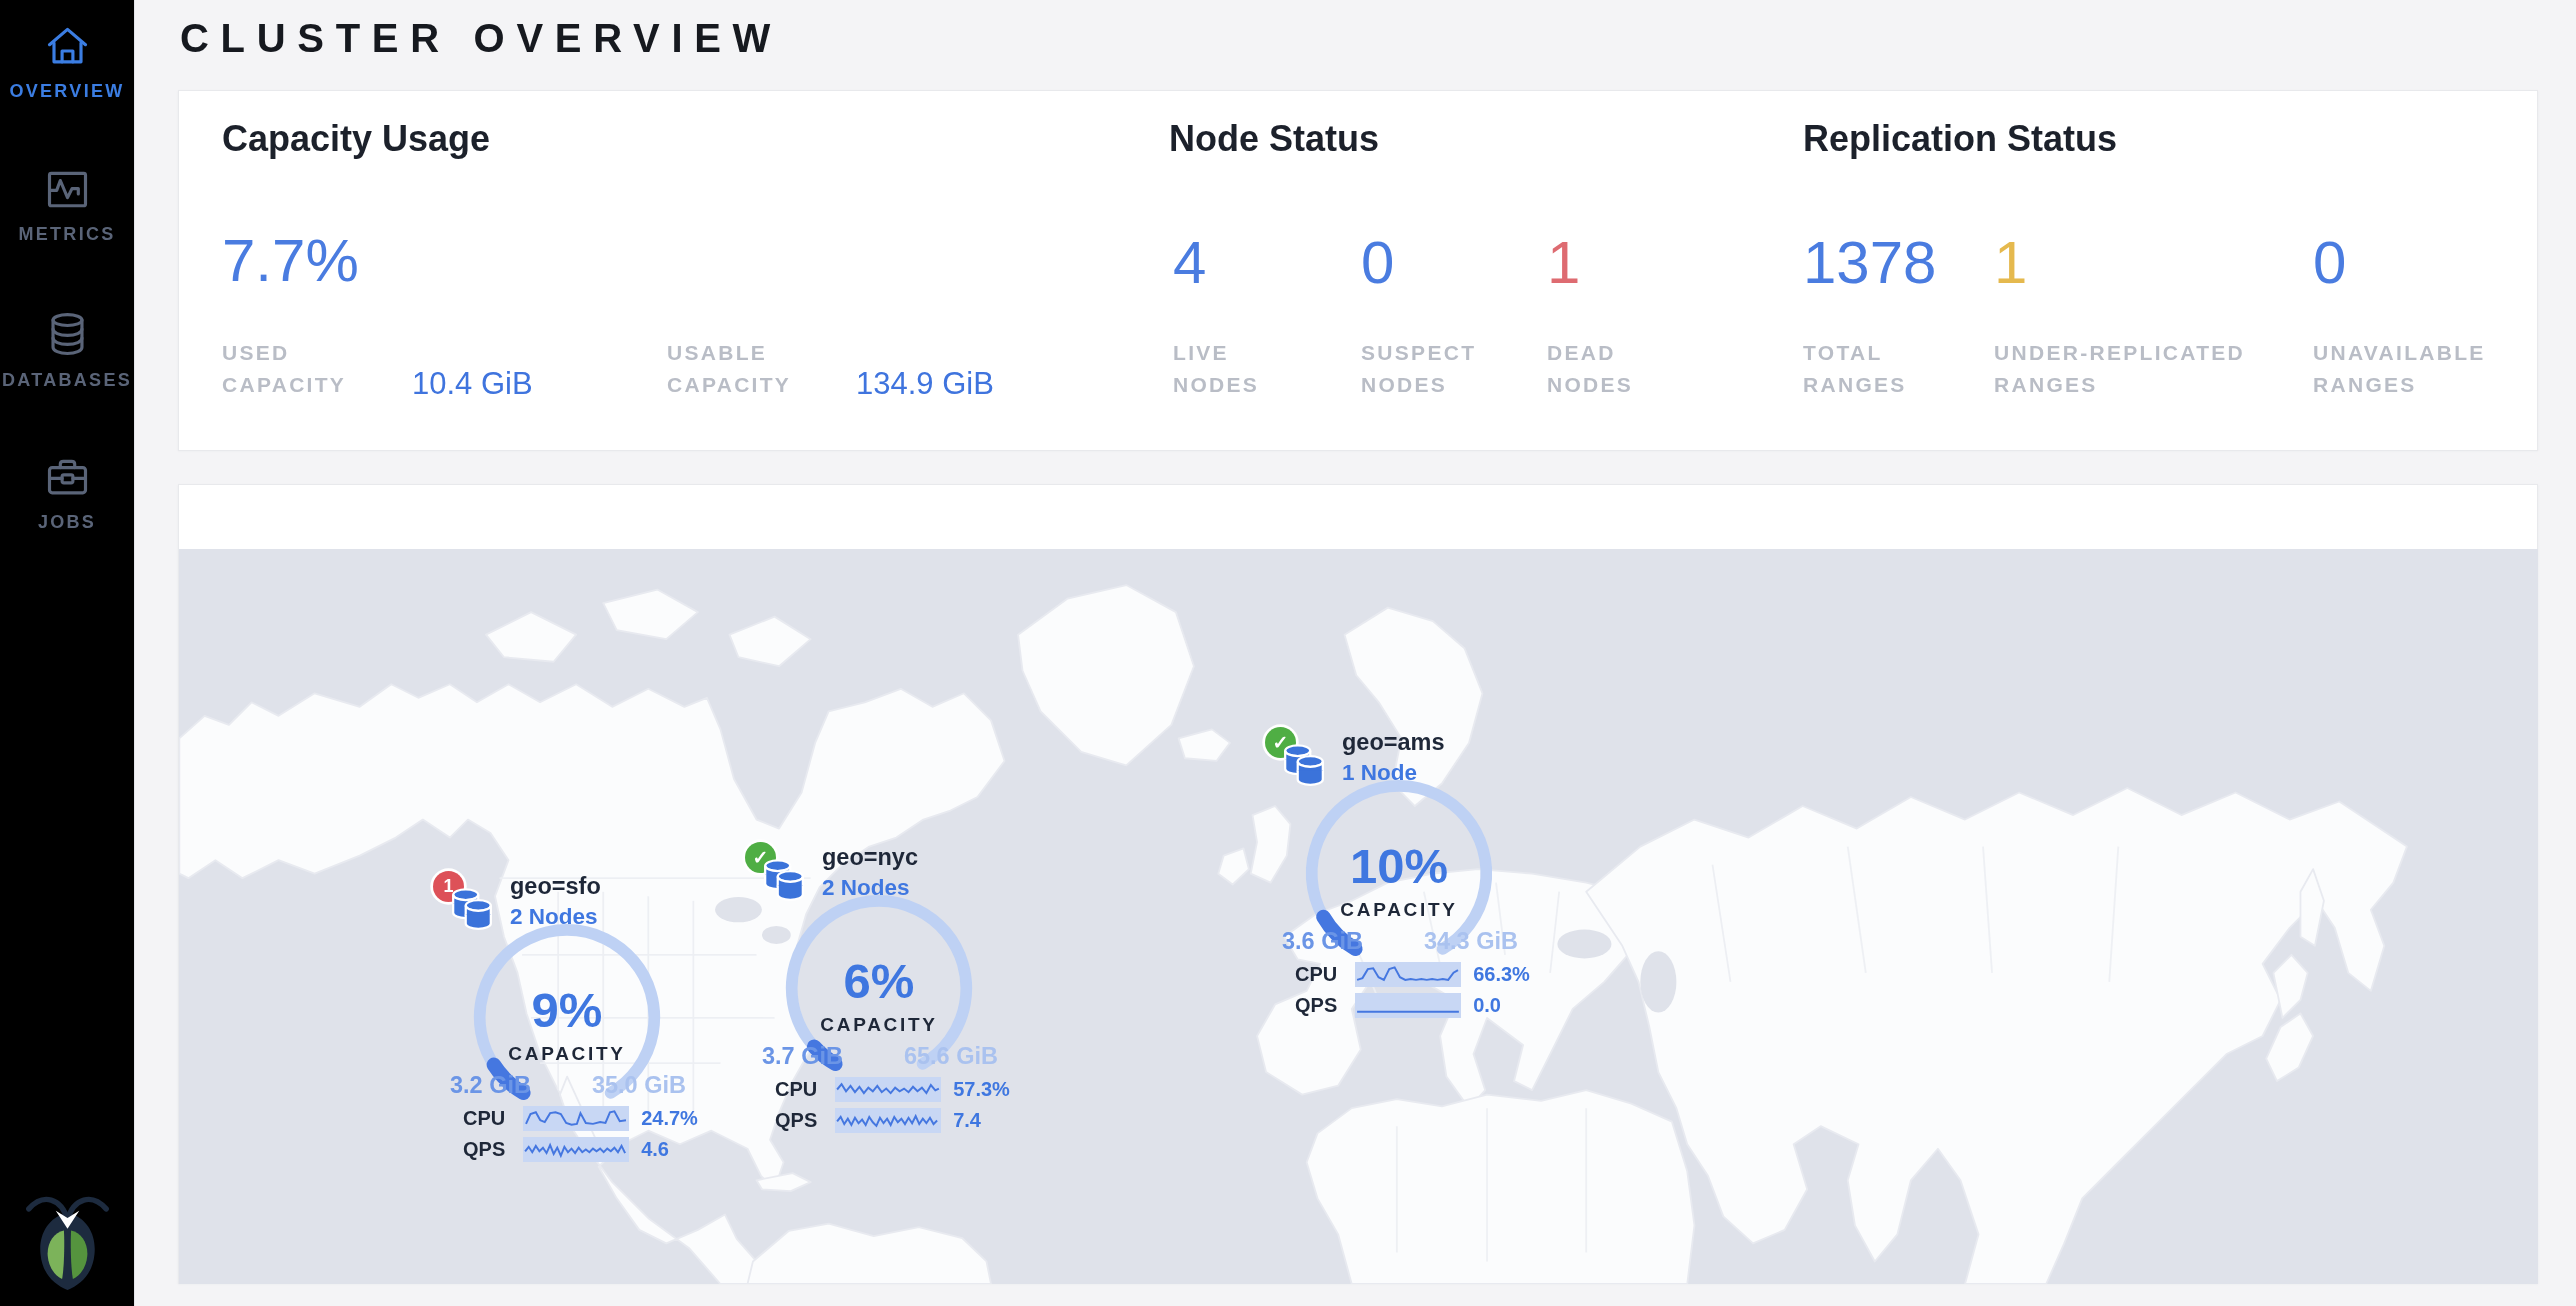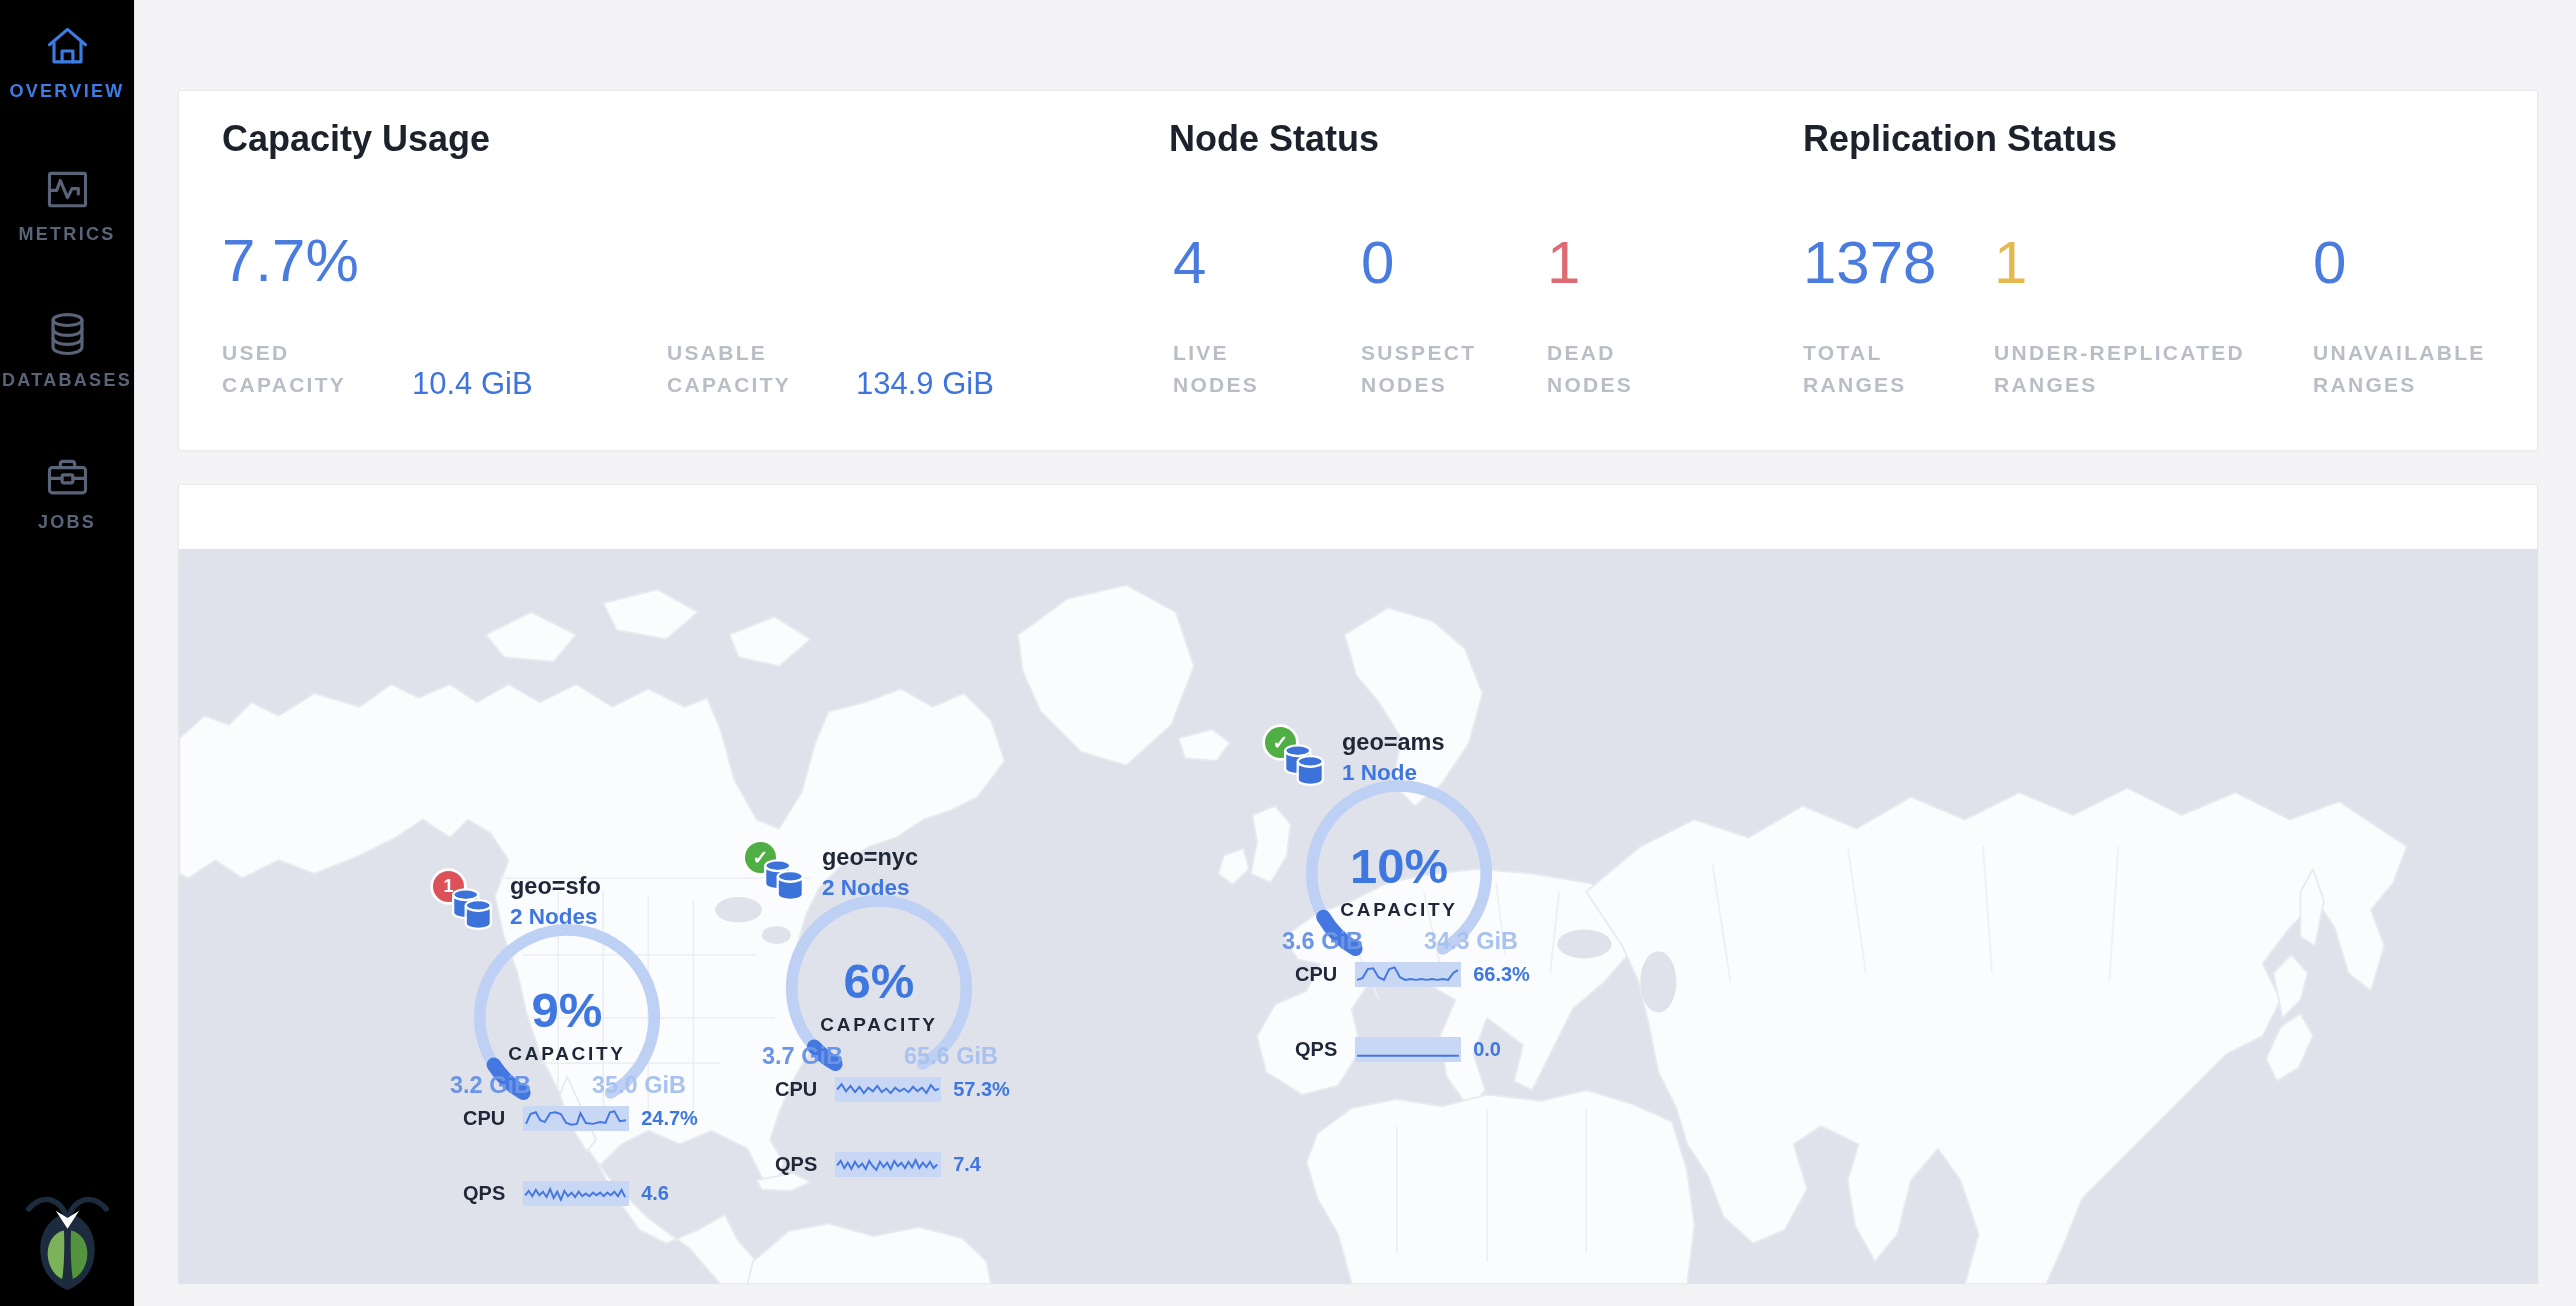--- a/index.html
+++ b/index.html
@@ -71,21 +71,21 @@
   .loc-gauge { position:absolute; left:27px; top:77px; }
   .loc-pct { position:absolute; left:27px; top:141px; width:216px; text-align:center;
              font-size:49px; font-weight:700; color:#3f77e0; }
   .loc-cap { position:absolute; left:27px; top:202px; width:216px; text-align:center;
              font-size:19px; font-weight:700; letter-spacing:2.7px; color:#1e2738; }
   .loc-gib { position:absolute; left:18px; top:231px; width:236px; display:flex;
              justify-content:space-between; font-size:23.5px; font-weight:600; }
   .gib-used { color:#6b95e6; } .gib-total { color:#aac2ef; }
   .loc-met { position:absolute; left:31px; display:flex; align-items:center; gap:12.6px;
              font-size:20px; font-weight:700; }
-  .met-cpu { top:265px; } .met-qps { top:296px;margin-top:44px; }
+  .met-cpu { top:265px; } .met-qps { top:296px; }
   .met-label { width:47px; color:#1e2738; }
   .met-val { color:#3f77e0; }
   .spark { background:#c8d7f4; display:block; }
 </style>
 </head>
 <body>
 
 <div class="page">
 
   <aside class="sidebar">
@@ -146,20 +146,21 @@
           <path d="M98 22 C82 4 62 10 55 34"></path>
         </g>
         <path d="M55 26 C78 32 87 52 85 72 C83 94 70 106 55 112 C40 106 27 94 25 72 C23 52 32 32 55 26 Z" fill="#1d2b3f"></path>
         <path d="M42 24 L55 44 L68 24 L55 32 Z" fill="#ffffff"></path>
         <path d="M51 46 C40 48 32 60 33 74 C34 87 41 96 49 100 C51 90 52 62 51 46 Z" fill="#7cb35a"></path>
         <path d="M59 46 C70 48 78 60 77 74 C76 87 69 96 61 100 C59 90 58 62 59 46 Z" fill="#55943e"></path>
       </svg>
     </span>
   </aside>
 
+  <h1 class="page-title">CLUSTER OVERVIEW</h1>
 
   <section class="card summary-card">
 
     <h2 class="sec-title" style="left:43px; top:27px;">Capacity Usage</h2>
     <div class="big-val" style="left:43px; top:135px;">7.7%</div>
 
 
     <div class="stat-label" style="left:43px; top:246px;">USED
 CAPACITY</div>
     <div class="pair-val" style="left:233px; top:275px;">10.4 GiB</div>

